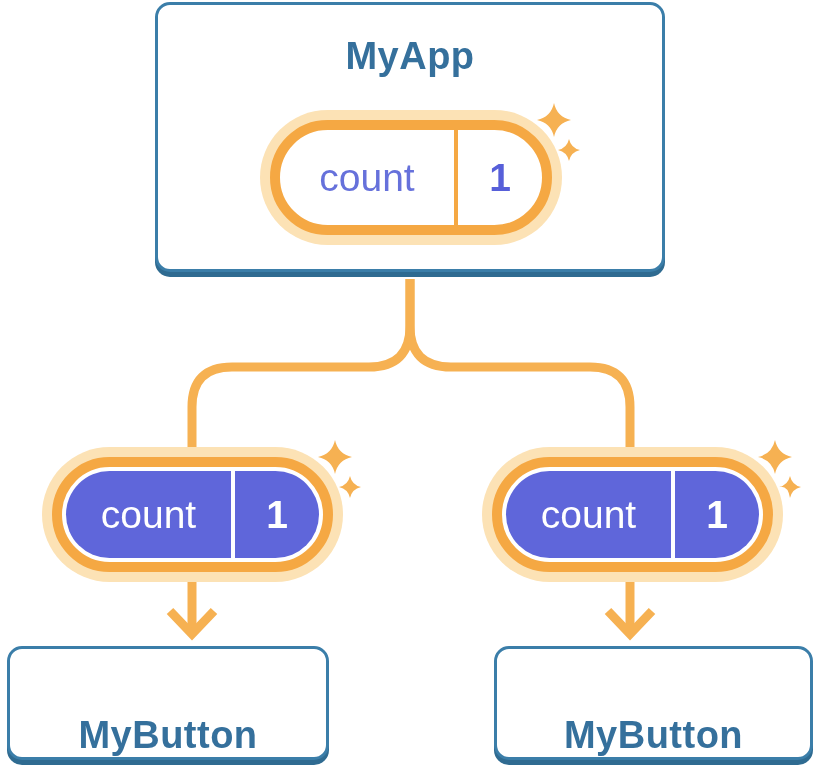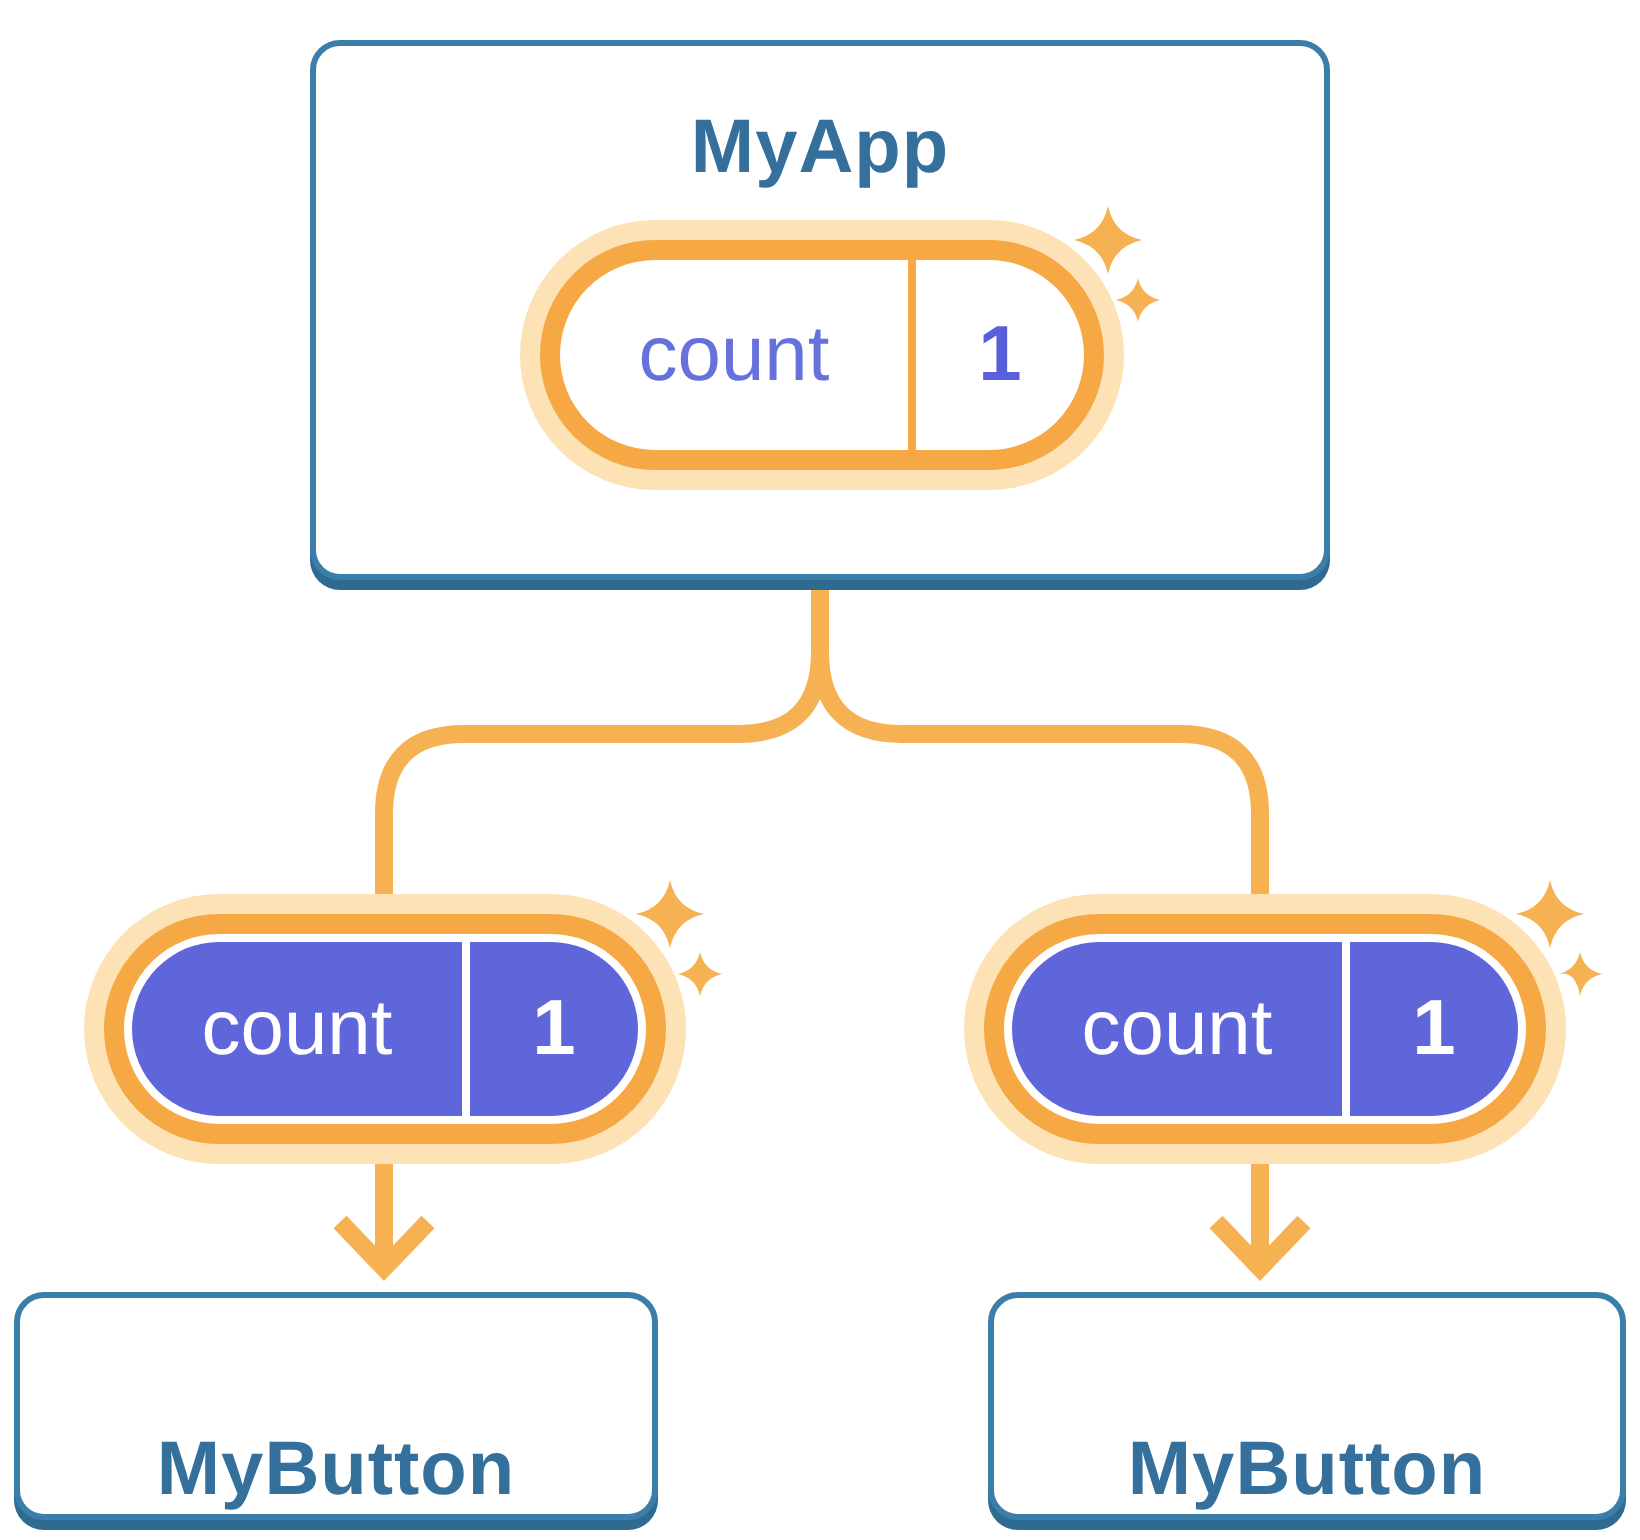--- a/index.html
+++ b/index.html
@@ -15,21 +15,21 @@
   
   .card {
     position: absolute;
     background: #ffffff;
     border: 3px solid var(--card-border);
     border-radius: 15px;
     box-shadow: 0 5px 0 0 var(--card-shadow);
     box-sizing: border-box;
     z-index: 2;
   }
-  .card--parent { left: 155px; top: 20px; width: 510px; height: 270px; }
+  .card--parent { left: 155px; top: 2px; width: 510px; height: 270px; }
   .card--child  { top: 646px; height: 114px; display: flex; align-items: flex-end; justify-content: center; }
   .card--child-left  { left: 7px;   width: 322px; }
   .card--child-right { left: 494px; width: 319px; }
   .card-title {
     color: var(--heading);
     font-size: 38px;
     font-weight: 600;
     text-align: center;
     letter-spacing: 0.5px;
   }

